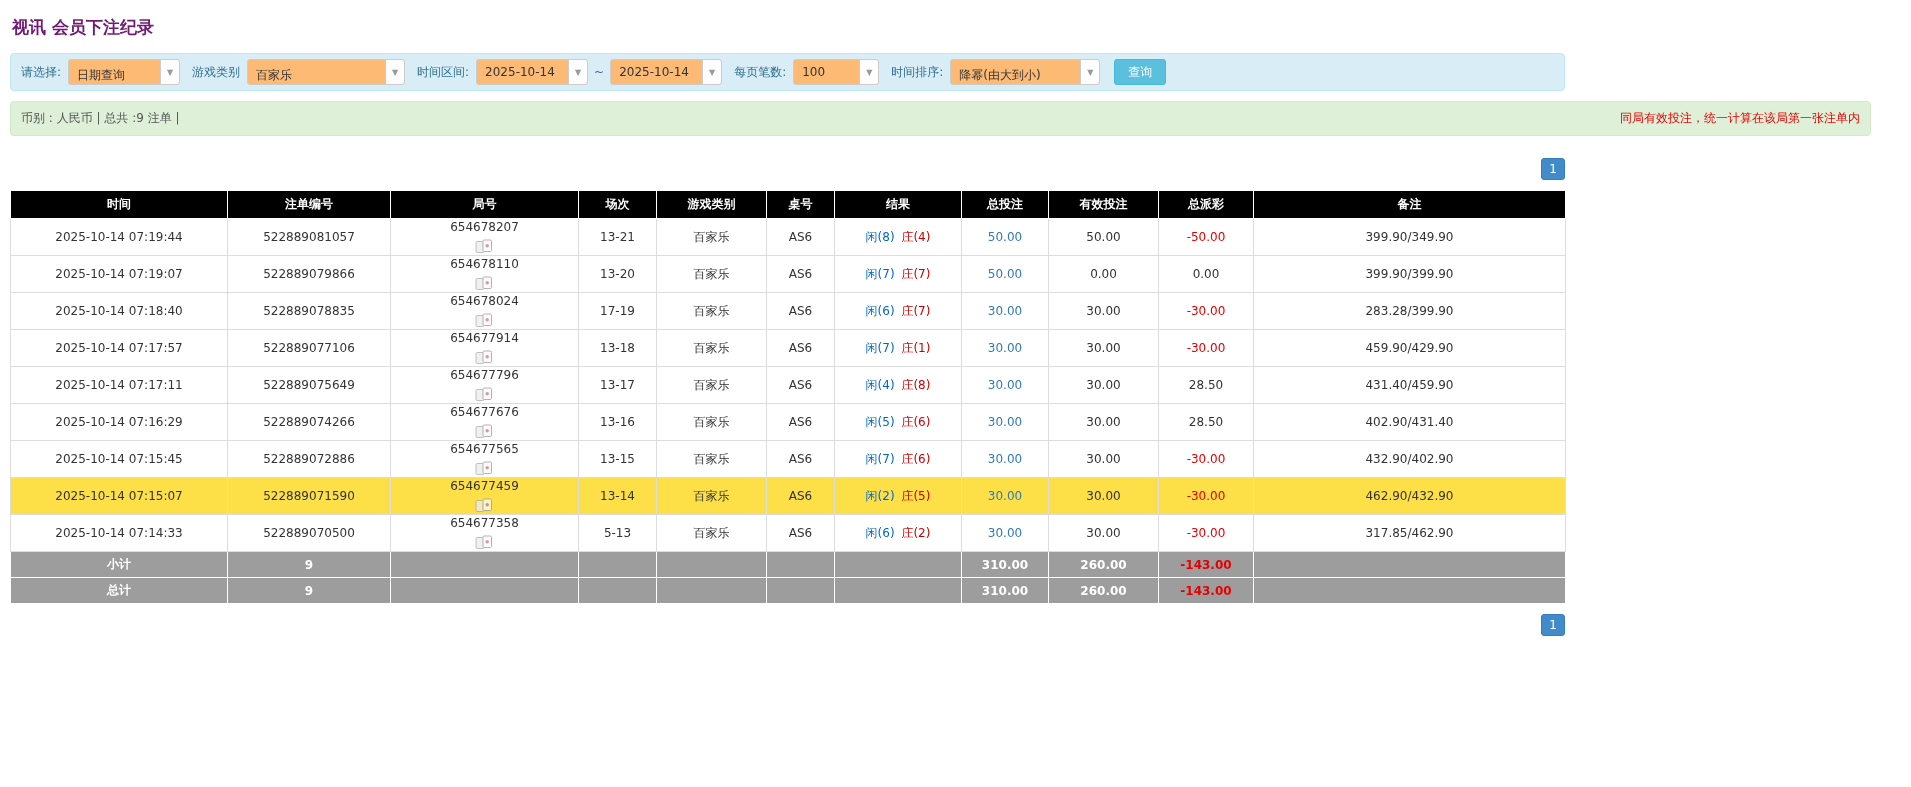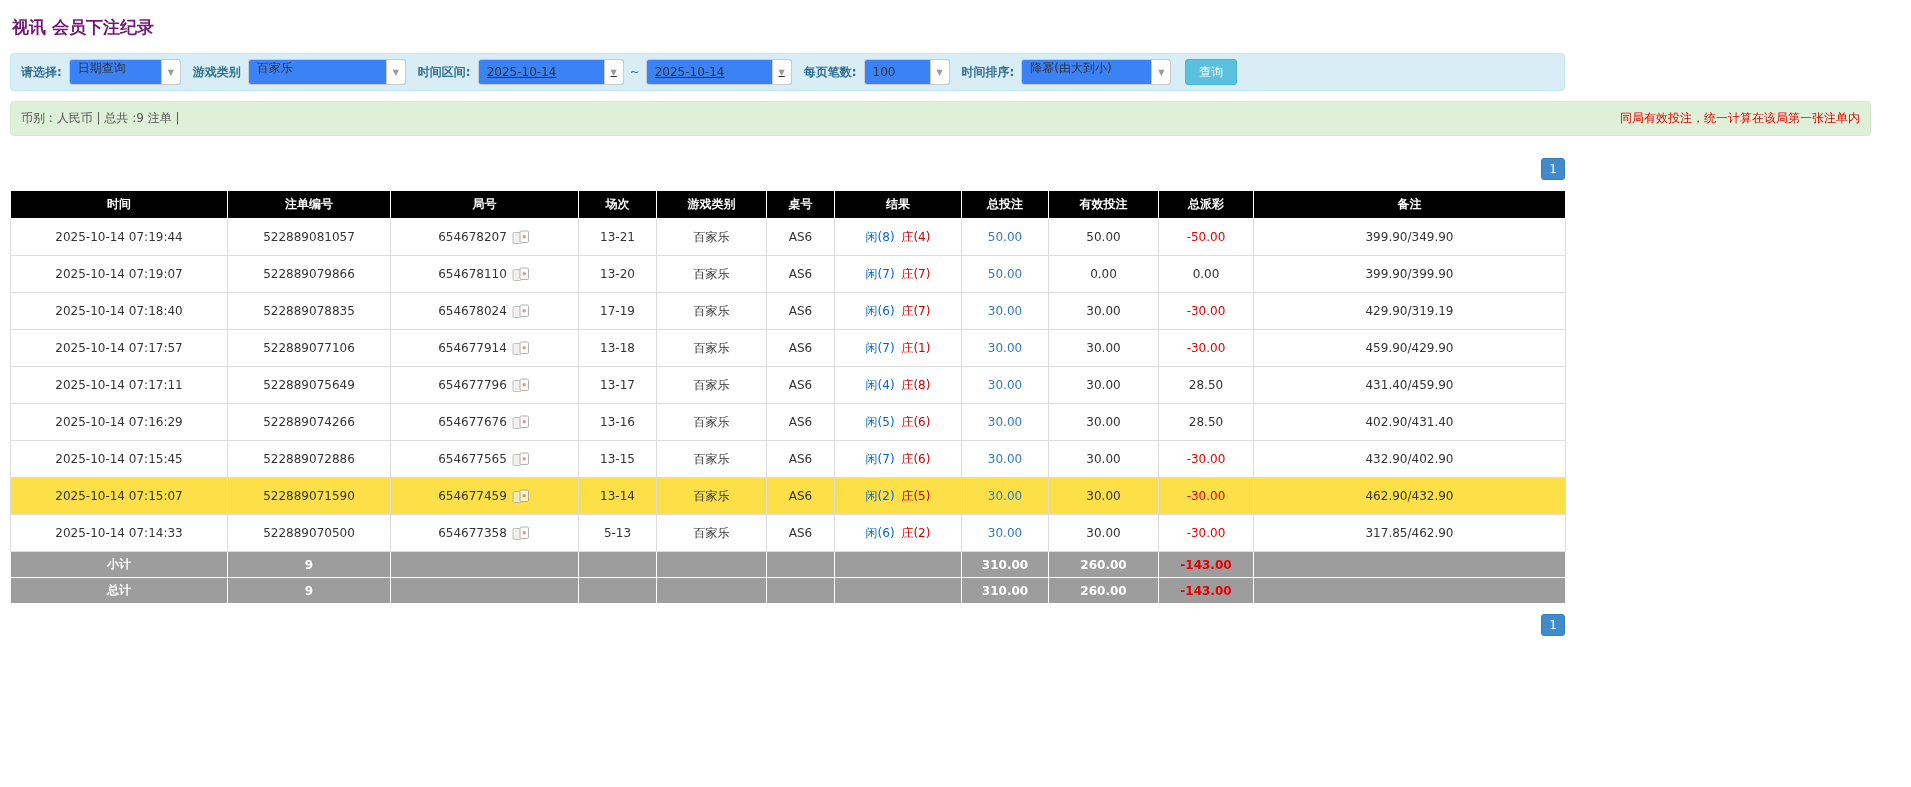--- a/index.html
+++ b/index.html
@@ -9,33 +9,33 @@
     font-size:12px; color:#333; min-width:1911px; min-height:787px;
   }
   .page { padding:10px; width:1585px; }
   .page-title { font-size:17px; font-weight:700; color:#701a75; margin:6px 0 14px 2px; }
 
   
   .filter-bar {
     width:1555px; height:38px; background:#d9edf7; border:1px solid #bce8f1;
     border-radius:4px; display:flex; align-items:center; padding:0 8px; gap:4px;
   }
-  .f-label { color:#31708f; font-weight:bold; font-size:12px; white-space:nowrap; margin:0 3px 0 8px; }
+  .f-label { color:#31708f; font-weight:normal; font-size:12px; white-space:nowrap; margin:0 3px 0 8px; }
   .f-label:first-child { margin-left:2px; }
   .combo {
-    background:#3b82f6; border:1px solid #ccc; border-radius:3px; height:26px;
-    display:inline-flex; align-items:flex-start; overflow:hidden; cursor:pointer;
+    background:#fdba74; border:1px solid #ccc; border-radius:3px; height:26px;
+    display:inline-flex; align-items:flex-end; overflow:hidden; cursor:pointer;
   }
   .combo .txt { padding:0 8px; flex:1; font-size:12px; color:#333; white-space:nowrap; overflow:hidden; }
   .combo input { border:none; outline:none; width:100%; height:24px; padding:0 8px; font-size:12px; color:#333; font-family:inherit; background:transparent; }
   .caret-box {
     width:19px; height:100%; border-left:1px solid #ccc; background:#fdfdfd;
     display:flex; align-items:center; justify-content:center; color:#999; font-size:8px; flex:none;
   }
-  .w-query { width:112px; } .w-game { width:158px; } .w-date { width:146px;text-decoration:underline; }
+  .w-query { width:112px; } .w-game { width:158px; } .w-date { width:112px; }
   .w-size { width:86px; } .w-sort { width:150px; }
   .tilde { color:#31708f; margin:0 2px; }
   .btn-search {
     margin-left:10px; height:26px; padding:0 13px; background:#5bc0de; color:#fff;
     border:1px solid #46b8da; border-radius:3px; font-size:12px; cursor:pointer; font-family:inherit;
   }
 
   
   .info-bar {
     width:1861px; margin-top:10px; background:#dff0d8; border:1px solid #d6e9c6;
@@ -58,21 +58,21 @@
   table { width:1555px; border-collapse:collapse; table-layout:fixed; }
   thead th {
     background:#000; color:#fff; font-weight:bold; font-size:12px;
     padding:5px 4px; border:1px solid #fff; text-align:center;
   }
   tbody td {
     background:#fff; border:1px solid #ddd; text-align:center; font-size:12px;
     height:37px; padding:0 4px; color:#333; overflow:hidden; white-space:nowrap;
   }
   tr.highlight td { background:#fde047; }
-  .round-wrap { display:inline-flex; align-items:center; gap:5px; }
+  .round-wrap { display:inline-flex; align-items:center; gap:5px;flex-direction:column; }
   .round-icon { display:inline-flex; opacity:.75; cursor:pointer; }
   .player { color:#0066cc; }
   .banker { color:#cc0000; margin-left:3px; }
   .bet-link { color:#337ab7; text-decoration:none; cursor:pointer; }
   .payout.neg { color:#e60000; }
   tfoot td {
     background:#9d9d9d; color:#fff; font-weight:bold; border:1px solid #fff;
     text-align:center; font-size:12px; height:26px; padding:0 4px;
   }
   tfoot td.sum-neg { color:#e60000; }
@@ -234,21 +234,21 @@
     <td><span>17-19</span></td>
     <td><span>百家乐</span></td>
     <td><span>AS6</span></td>
     <td>
       <span class="player">闲(6)</span>
       <span class="banker">庄(7)</span>
     </td>
     <td><a class="bet-link">30.00</a></td>
     <td><span>30.00</span></td>
     <td><span class="payout neg">-30.00</span></td>
-    <td><span>429.90/319.19</span></td>
+    <td><span>283.28/399.90</span></td>
   </tr>
         <tr class="data-row">
     <td><span>2025-10-14 07:17:57</span></td>
     <td><span>522889077106</span></td>
     <td>
       <span class="round-wrap">
         <span>654677914</span>
         <span class="round-icon">
           <svg width="19" height="15" viewBox="0 0 19 15">
             <rect x="1" y="2.5" width="8" height="11" rx="1.2" fill="#ececec" stroke="#aaa"></rect>

